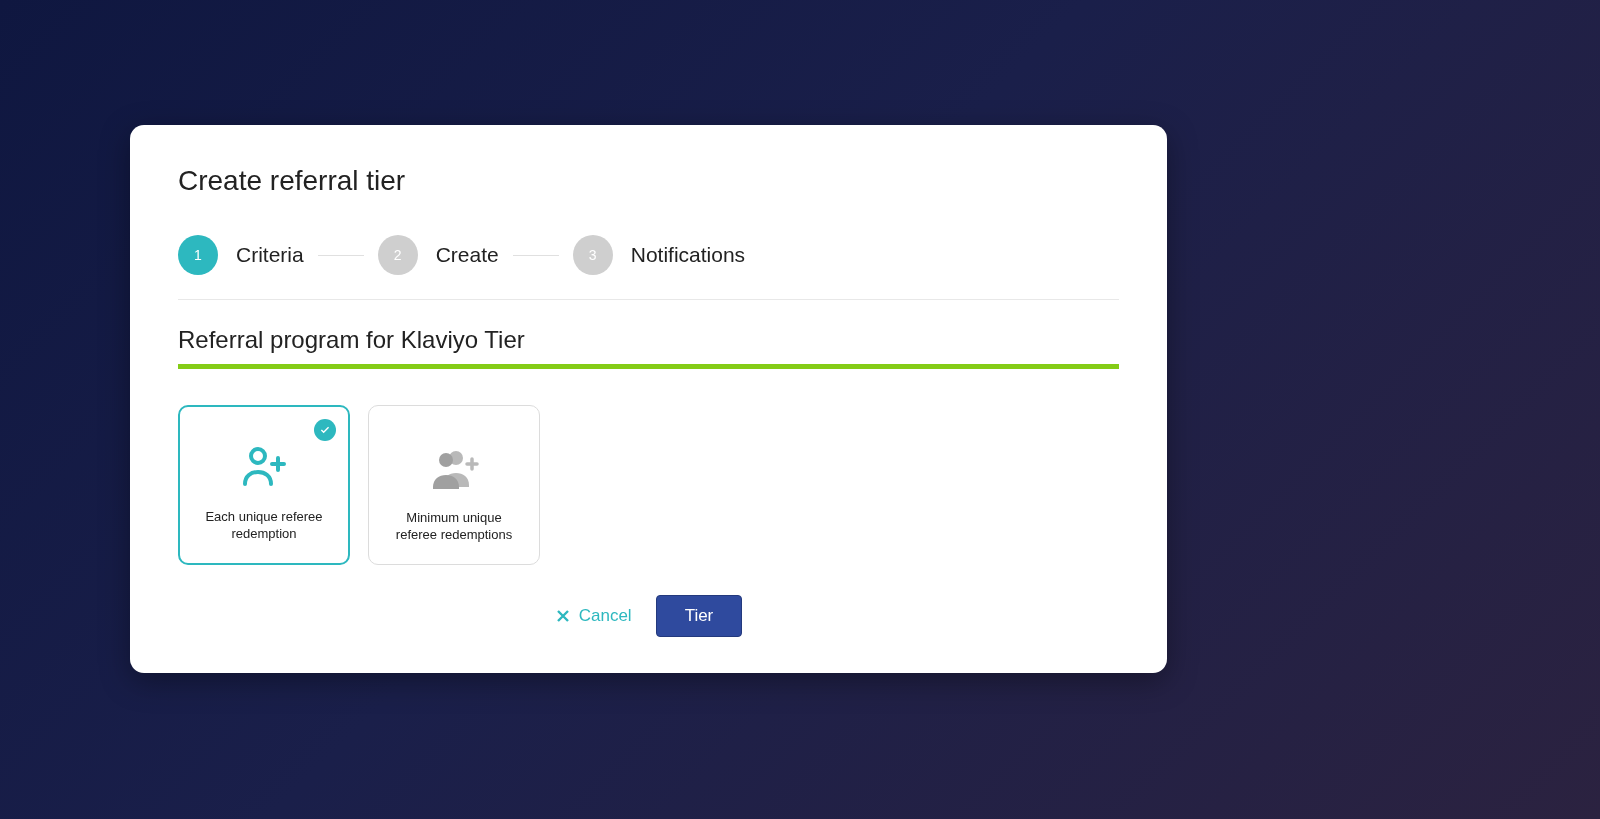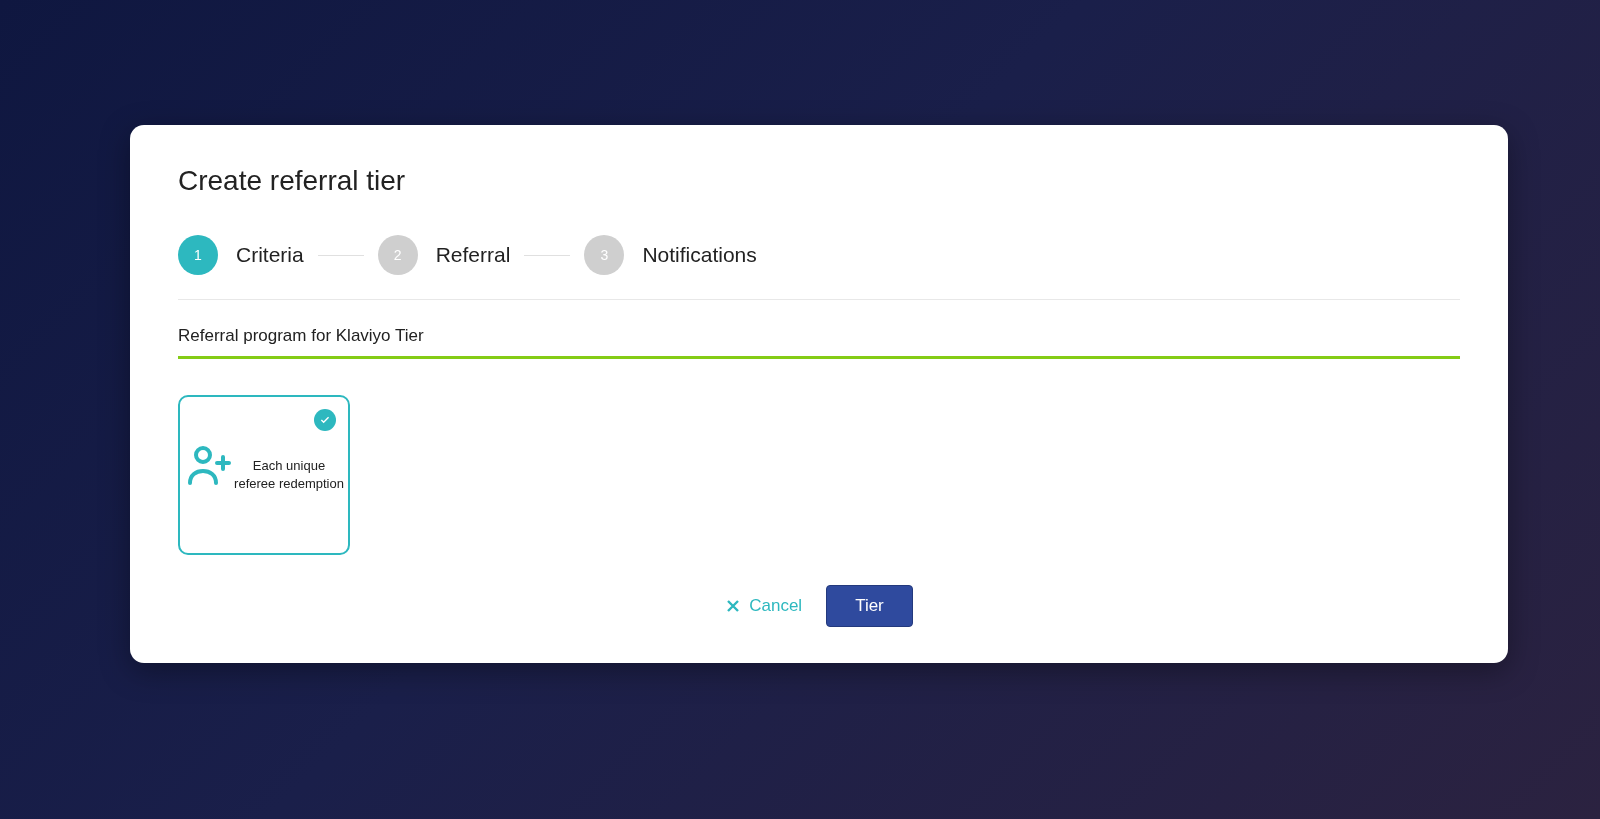--- a/index.html
+++ b/index.html
@@ -8,21 +8,21 @@
     font-family: -apple-system, BlinkMacSystemFont, "Segoe UI", Helvetica, Arial, sans-serif;
     background: linear-gradient(135deg, #0f1740 0%, #1a1f4a 45%, #2b2240 100%);
     min-height: 819px;
     width: 1600px;
     position: relative;
   }
   .card {
     position: absolute;
     left: 130px;
     top: 125px;
-    width: 1378px;
+    width: 1037px;
     background: #fff;
     border-radius: 14px;
     box-shadow: 0 8px 30px rgba(0,0,0,0.35);
     padding: 40px 48px 36px 48px;
   }
   .page-title {
     font-size: 28px;
     font-weight: 400;
     color: #222;
     margin-bottom: 38px;
@@ -56,45 +56,45 @@
   
   .field-label {
     font-size: 13px;
     color: #9a9a9a;
     margin-bottom: 6px;
   }
   .field-label .req { color: #d64040; margin-left: 3px; }
   .text-input {
     width: 100%;
     border: none;
-    border-bottom: 3px solid #84cc16;
-    font-size: 17px;
+    border-bottom: 5px solid #84cc16;
+    font-size: 24px;
     color: #222;
     padding: 4px 0 10px 0;
     outline: none;
     background: transparent;
   }
 
   
   .options {
     display: flex;
     gap: 18px;
     margin-top: 36px;
     margin-bottom: 30px;
   }
   .option-card {
     width: 172px;
     height: 160px;
     border-radius: 10px;
     position: relative;
     display: flex;
-    flex-direction: row;
+    flex-direction: column;
     align-items: center;
     justify-content: flex-end;
-    padding: 4px;
+    padding: 20px;
     cursor: pointer;
   }
   .option-card.selected {
     border: 2px solid #2db8bf;
   }
   .option-card.unselected {
     border: 1px solid #dcdcdc;
   }
   .check-badge {
     position: absolute;
@@ -150,21 +150,21 @@
   <h1 class="page-title">Create referral tier</h1>
 
   <div class="stepper">
     <div class="step">
       <div class="step-circle active">1</div>
       <div class="step-label">Criteria</div>
     </div>
     <div class="step-connector"></div>
     <div class="step">
       <div class="step-circle inactive">2</div>
-      <div class="step-label">Referral</div>
+      <div class="step-label">Create</div>
     </div>
     <div class="step-connector"></div>
     <div class="step">
       <div class="step-circle inactive">3</div>
       <div class="step-label">Notifications</div>
     </div>
   </div>
 
   <div>
     <input type="text" class="text-input" value="Referral program for Klaviyo Tier" style="">
@@ -181,20 +181,32 @@
       <div class="option-icon">
         <svg width="50" height="44" viewBox="0 0 50 44">
           <circle cx="19" cy="12" r="7" fill="none" stroke="#2db8bf" stroke-width="4"></circle>
           <path d="M6 40c0-8 6-12 13-12s13 4 13 12" fill="none" stroke="#2db8bf" stroke-width="4" stroke-linecap="round"></path>
           <path d="M39 14v12M33 20h12" stroke="#2db8bf" stroke-width="4" stroke-linecap="round"></path>
         </svg>
       </div>
       <div class="option-label">Each unique referee redemption</div>
     </div>
 
+    <div class="option-card unselected">
+      <div class="option-icon">
+        <svg width="52" height="42" viewBox="0 0 52 42">
+          <circle cx="28" cy="11" r="7" fill="#b9b9b9"></circle>
+          <path d="M15 38c0-8 6-12 13-12s13 4 13 12v2H15z" fill="#b9b9b9"></path>
+          <circle cx="18" cy="13" r="7" fill="#a0a0a0"></circle>
+          <path d="M5 40c0-8 6-12 13-12s13 4 13 12v2H5z" fill="#a0a0a0"></path>
+          <path d="M44 12v10M39 17h10" stroke="#b9b9b9" stroke-width="3.5" stroke-linecap="round"></path>
+        </svg>
+      </div>
+      <div class="option-label">Minimum unique referee redemptions</div>
+    </div>
 
   </div>
 
   <div class="actions">
     <button class="cancel-btn">
       <svg viewBox="0 0 16 16" fill="none">
         <path d="M3 3l10 10M13 3L3 13"></path>
       </svg>
       <span>Cancel</span>
     </button>

